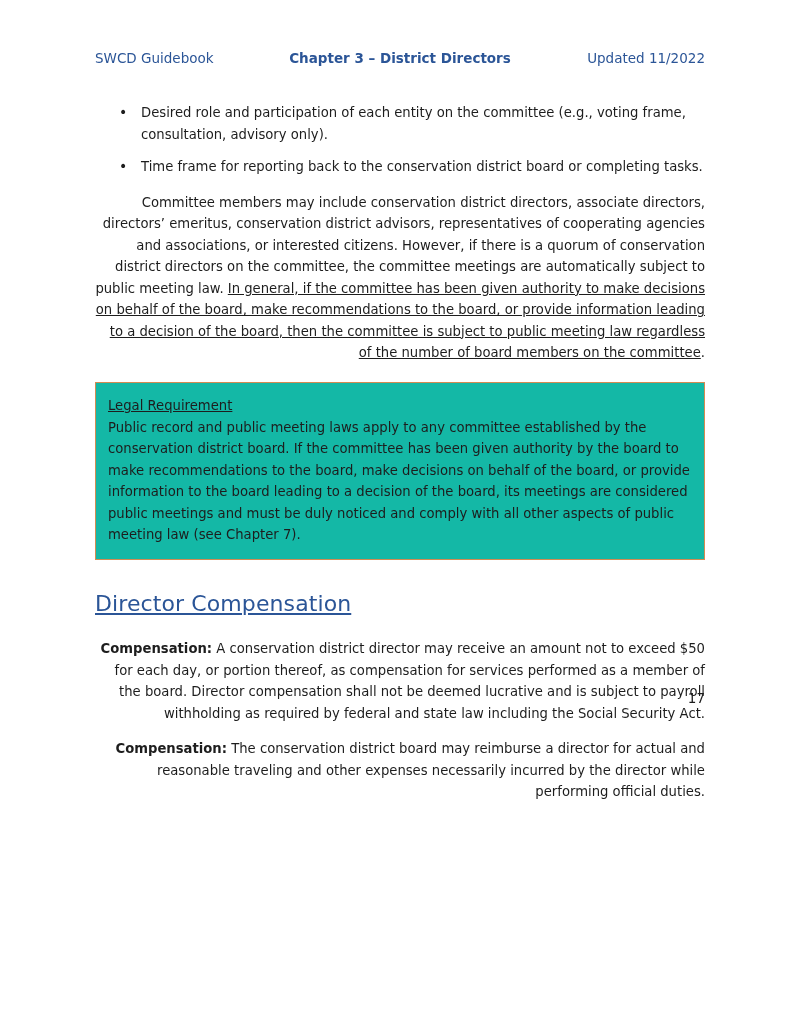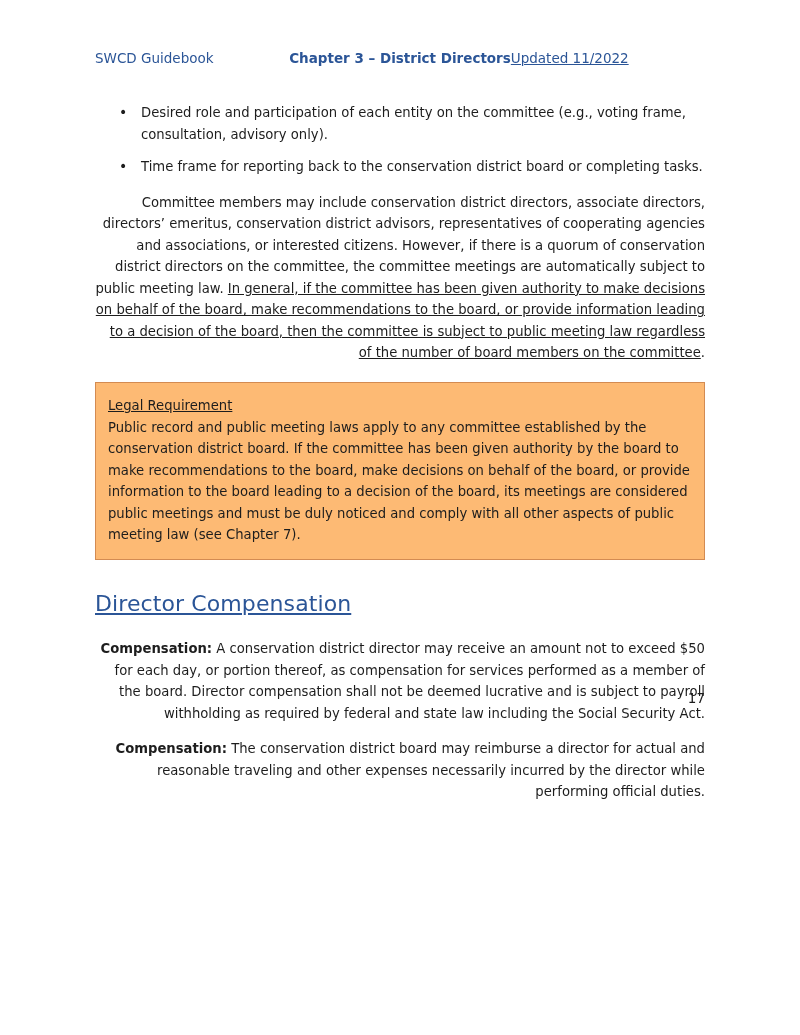--- a/index.html
+++ b/index.html
@@ -39,23 +39,22 @@
     white-space: nowrap;
   }
   .hdr-center {
     flex: 1;
     text-align: center;
     font-weight: bold;
     white-space: nowrap;
   }
   .hdr-right {
     width: 200px;
-    text-align: left;
+    text-align: right;
     white-space: nowrap;
-    text-decoration: underline;
   }
 
   
   .content {
     padding-top: 22px;
     font-size: 13.2px;
     line-height: 1.63;
     color: #1d1d1d;
   }
   p.para {
@@ -78,21 +77,21 @@
     position: absolute;
     left: 24px;
     top: -1px;
     font-size: 14px;
     color: #1d1d1d;
   }
   .u { text-decoration: underline; }
 
   
   .callout {
-    background: #fdba74;
+    background: #14b8a6;
     border: 1px solid #d38b52;
     padding: 12px 14px 14px 12px;
     margin: 18px 0 26px 0;
     line-height: 1.62;
     font-size: 13.2px;
     color: #1d1d1d;
   }
   .callout-title {
     text-decoration: underline;
     margin-bottom: 1px;

